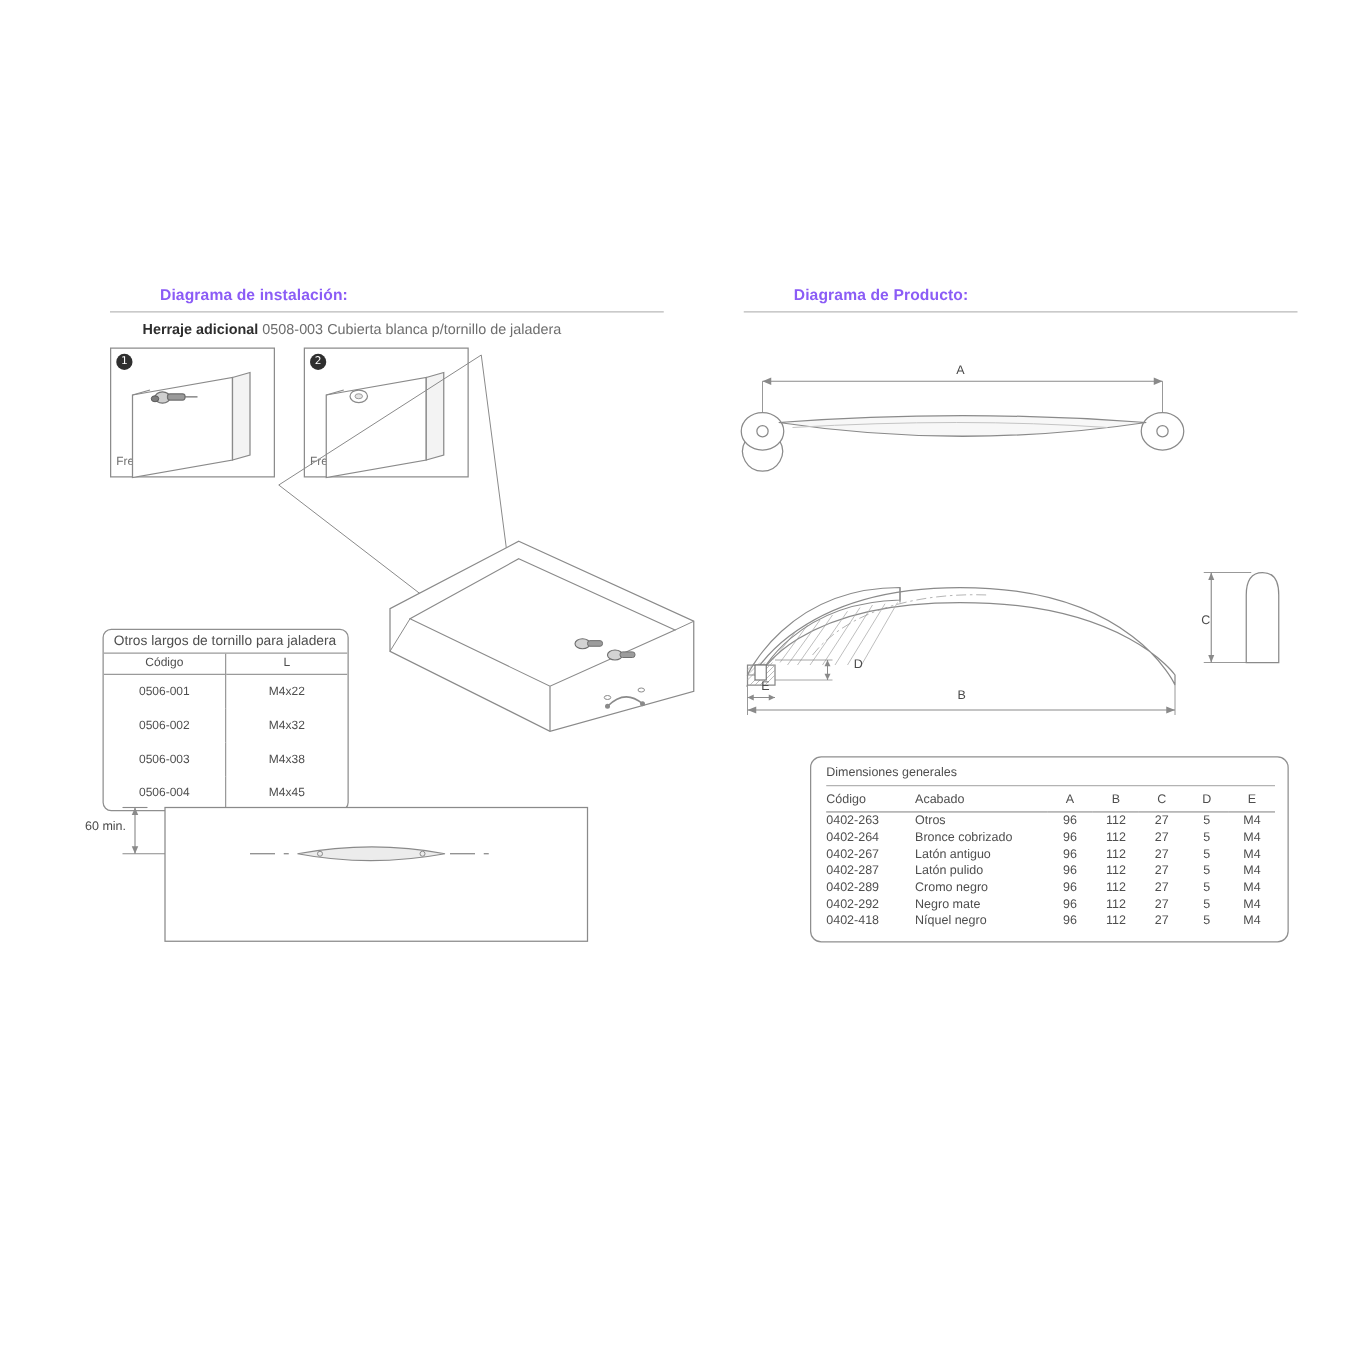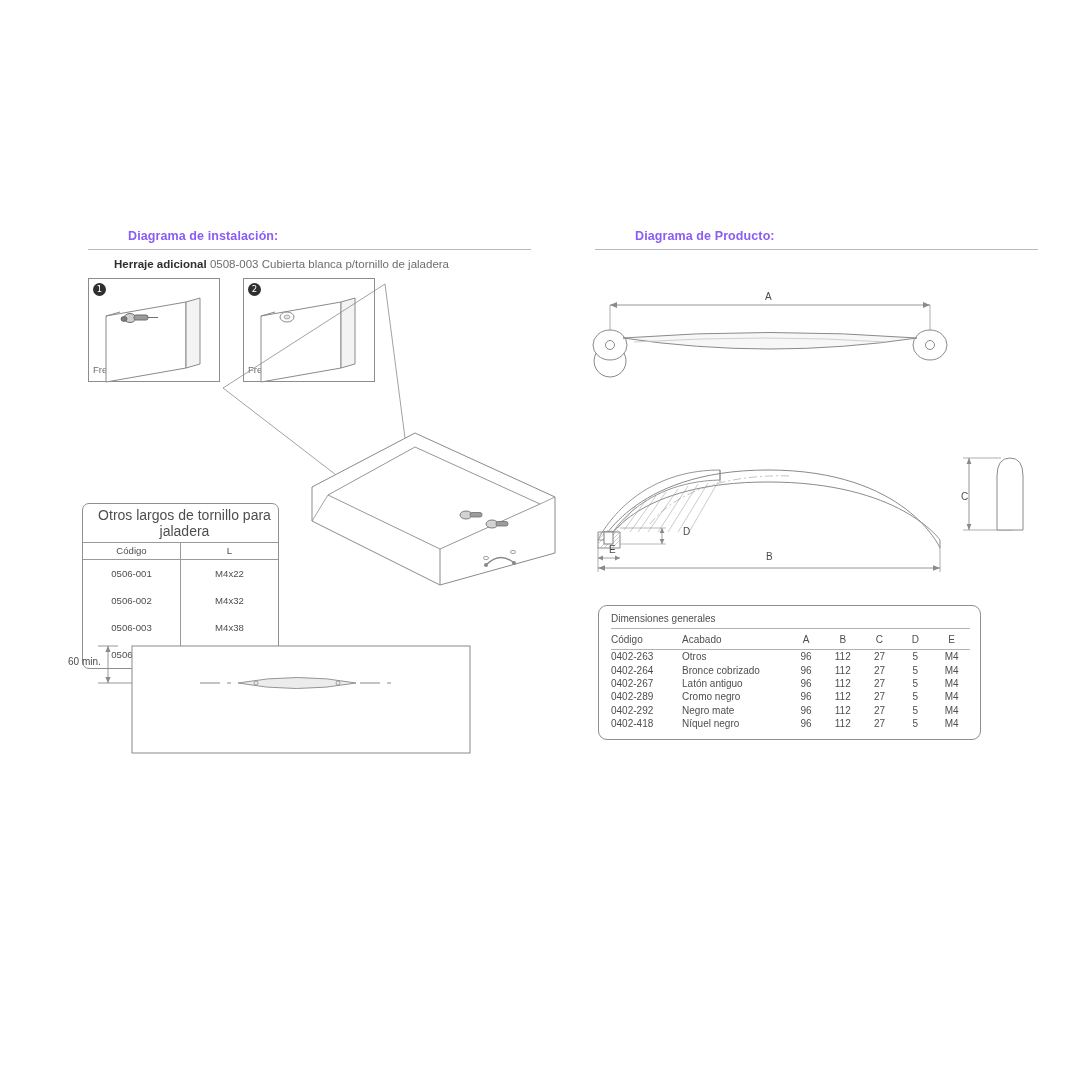--- a/index.html
+++ b/index.html
@@ -61,25 +61,24 @@
 
   
   .tbl-screw {
     border: 1px solid #8f8f8f;
     border-radius: 7px;
     box-sizing: border-box;
     background: #fff;
     overflow: hidden;
   }
   .tbl-screw .t-title {
-    font-size: 14px;
+    font-size: 11px;
     color: #4e4e4e;
     padding: 3px 0 3px 8px;
     border-bottom: 1px solid #9a9a9a;
-    text-align: center;
   }
   .tbl-screw table {
     border-collapse: collapse;
     width: 100%;
     font-size: 9.6px;
     color: #4e4e4e;
   }
   .tbl-screw th {
     font-weight: normal;
     padding: 2px 0 3px 0;
@@ -325,21 +324,21 @@
 <svg class="abs" style="left:955px; top:450px;" width="90" height="100">
   <line x1="14" y1="8" x2="14" y2="80" stroke="#8a8a8a" stroke-width="0.9"></line>
   <polygon points="14,8 11.6,14 16.4,14" fill="#8a8a8a"></polygon>
   <polygon points="14,80 11.6,74 16.4,74" fill="#8a8a8a"></polygon>
   <line x1="8" y1="8" x2="46" y2="8" stroke="#8a8a8a" stroke-width="0.7"></line>
   <line x1="8" y1="80" x2="58" y2="80" stroke="#8a8a8a" stroke-width="0.7"></line>
   <path d="M42,80 L42,26 q0,-18 13,-18 q13,0 13,18 L68,80 Z" fill="#ffffff" stroke="#8a8a8a" stroke-width="1"></path>
 </svg>
 <div class="abs dim-label" style="left:961px; top:491px;">C</div>
 
-<div class="abs tbl-dims" style="left:598px; top:605px; width:383px;">
+<div class="abs tbl-dims" style="left:648px; top:605px; width:383px;">
   <div class="t-title">Dimensiones generales</div>
   <table>
     <thead>
       <tr>
         <th class="col-code">Código</th>
         <th class="col-fin">Acabado</th>
         <th class="col-n">A</th>
         <th class="col-n">B</th>
         <th class="col-n">C</th>
         <th class="col-n">D</th>
@@ -368,20 +367,29 @@
       <tr>
         <td class="col-code">0402-267</td>
         <td class="col-fin">Latón antiguo</td>
         <td class="col-n">96</td>
         <td class="col-n">112</td>
         <td class="col-n">27</td>
         <td class="col-n">5</td>
         <td class="col-n">M4</td>
       </tr>
       <tr>
+        <td class="col-code">0402-287</td>
+        <td class="col-fin">Latón pulido</td>
+        <td class="col-n">96</td>
+        <td class="col-n">112</td>
+        <td class="col-n">27</td>
+        <td class="col-n">5</td>
+        <td class="col-n">M4</td>
+      </tr>
+      <tr>
         <td class="col-code">0402-289</td>
         <td class="col-fin">Cromo negro</td>
         <td class="col-n">96</td>
         <td class="col-n">112</td>
         <td class="col-n">27</td>
         <td class="col-n">5</td>
         <td class="col-n">M4</td>
       </tr>
       <tr>
         <td class="col-code">0402-292</td>

